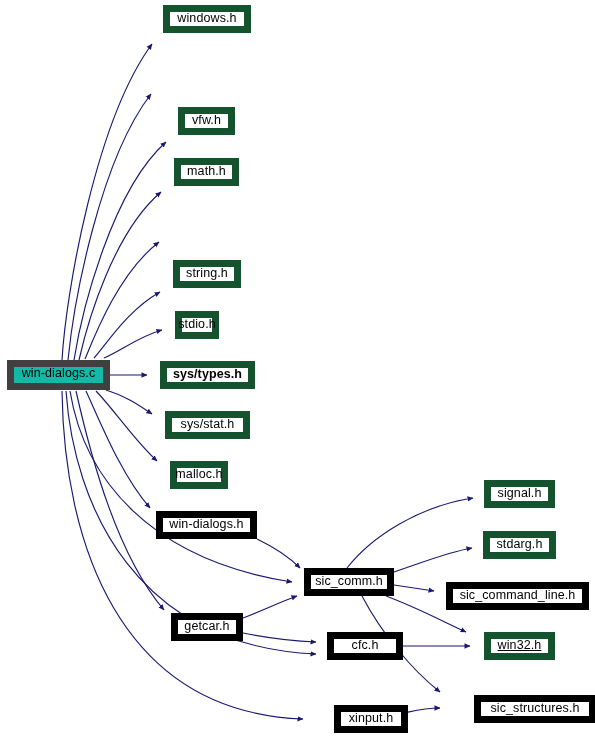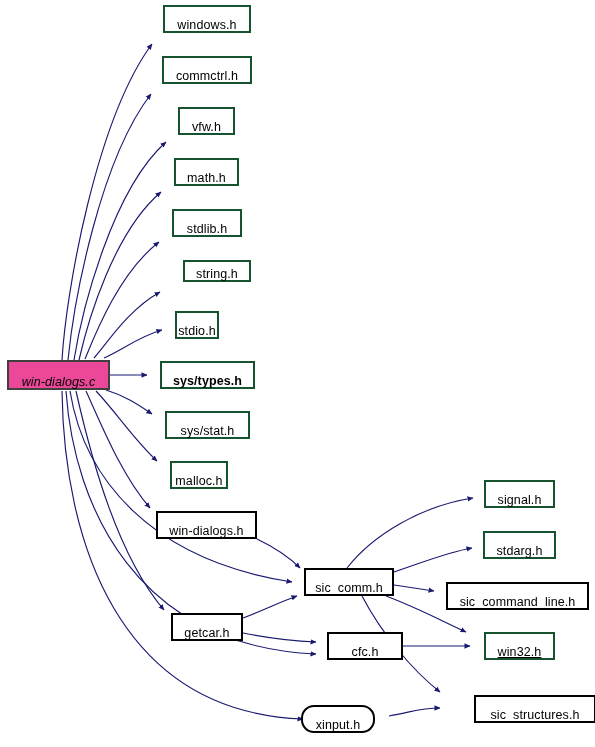--- a/index.html
+++ b/index.html
@@ -34,33 +34,32 @@
     position: absolute;
     left: 0;
     top: 0;
     width: 595px;
     height: 747px;
   }
   .node {
     position: absolute;
     box-sizing: border-box;
     display: flex;
-    align-items: flex-end;
+    align-items: flex-start;
     justify-content: center;
     background: #ffffff;
-    border: 2px solid #14532d;
+    border: 7px solid #14532d;
     white-space: nowrap;
   }
   .node.black-border {
     border-color: #000000;
   }
   .node.root {
-    background: #ec4899;
+    background: #14b8a6;
     border-color: #404040;
-    font-style: italic;
   }
   .node-label {
     font-size: 12.5px;
     line-height: 1;
     color: #000000;
     letter-spacing: 0.1px;
     padding: 0 2px;
   }
 </style>
 </head>
@@ -122,37 +121,31 @@
   <div id="node-layer">
 
     <div class="node root" style="left:7px;  top:360px; width:103px; height:30px;">
       <span class="node-label">win-dialogs.c</span>
     </div>
 
     <div class="node" style="left:163px; top:5px;   width:88px;  height:28px;">
       <span class="node-label">windows.h</span>
     </div>
 
-    <div class="node" style="left:162px; top:56px;  width:90px;  height:28px;">
-      <span class="node-label">commctrl.h</span>
-    </div>
 
     <div class="node" style="left:178px; top:107px; width:57px;  height:28px;">
       <span class="node-label">vfw.h</span>
     </div>
 
     <div class="node" style="left:174px; top:158px; width:65px;  height:28px;">
       <span class="node-label">math.h</span>
     </div>
 
-    <div class="node" style="left:172px; top:209px; width:70px;  height:28px;">
-      <span class="node-label">stdlib.h</span>
-    </div>
-
-    <div class="node" style="left:183px; top:260px; width:68px;  height:22px;">
+
+    <div class="node" style="left:173px; top:260px; width:68px;  height:28px;">
       <span class="node-label">string.h</span>
     </div>
 
     <div class="node" style="left:175px; top:311px; width:44px;  height:28px;">
       <span class="node-label">stdio.h</span>
     </div>
 
     <div class="node" style="left:160px; top:361px; width:95px;  height:28px;font-weight:bold;">
       <span class="node-label">sys/types.h</span>
     </div>
@@ -174,21 +167,21 @@
     </div>
 
     <div class="node black-border" style="left:304px; top:568px; width:90px;  height:28px;">
       <span class="node-label">sic_comm.h</span>
     </div>
 
     <div class="node black-border" style="left:327px; top:632px; width:76px;  height:28px;">
       <span class="node-label">cfc.h</span>
     </div>
 
-    <div class="node black-border" style="left:301px; top:705px; width:74px;  height:28px;border-radius:13px;">
+    <div class="node black-border" style="left:334px; top:705px; width:74px;  height:28px;">
       <span class="node-label">xinput.h</span>
     </div>
 
     <div class="node" style="left:484px; top:480px; width:71px;  height:28px;">
       <span class="node-label">signal.h</span>
     </div>
 
     <div class="node" style="left:483px; top:531px; width:73px;  height:28px;">
       <span class="node-label">stdarg.h</span>
     </div>

